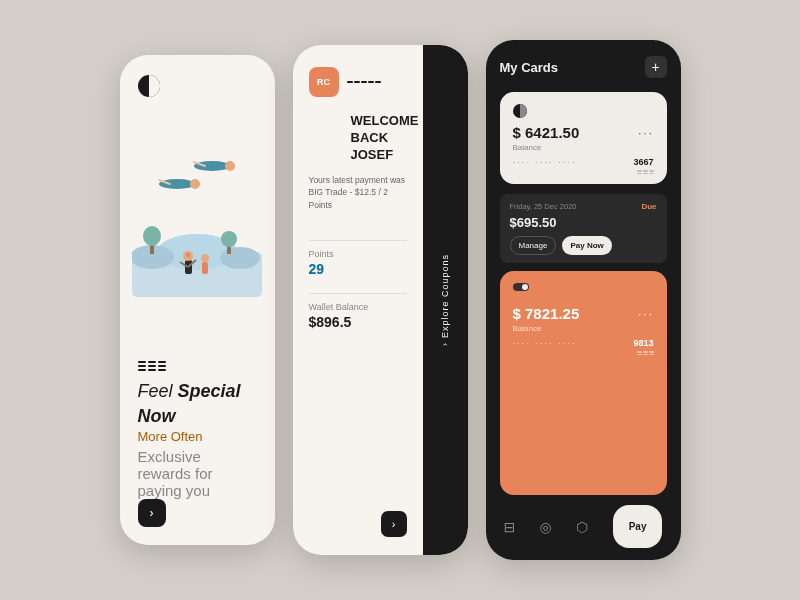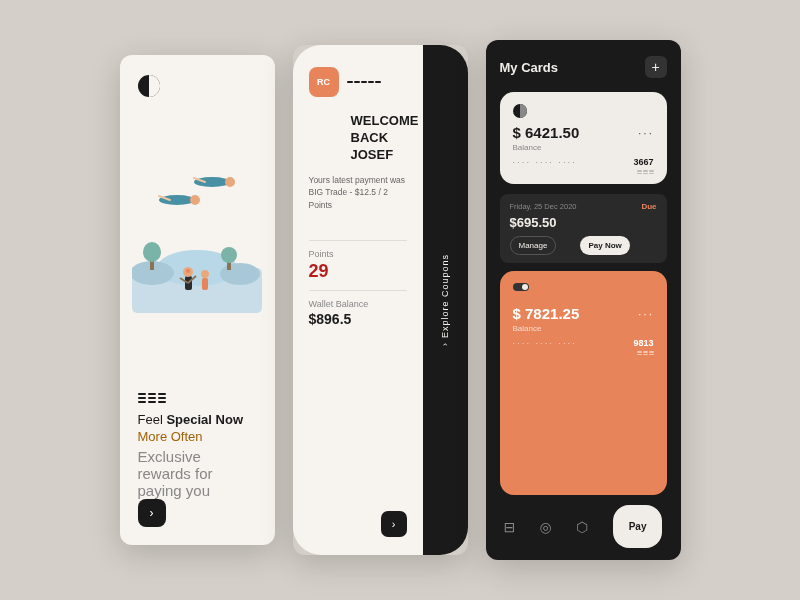--- a/index.html
+++ b/index.html
@@ -10,21 +10,21 @@
       display: flex;
       align-items: center;
       justify-content: center;
       gap: 18px;
       font-family: 'Helvetica Neue', Arial, sans-serif;
       overflow: hidden;
     }
 
     
     .phone {
-      border-radius: 12px;
+      border-radius: 28px;
       overflow: hidden;
       position: relative;
       box-shadow: 0 8px 32px rgba(0,0,0,0.18);
     }
 
     
     .phone1 {
       width: 155px;
       height: 490px;
       background: #f7f4ef;
@@ -68,23 +68,24 @@
     .wave-seg {
       width: 8px;
       height: 2px;
       border-radius: 1px;
       background: #1a1a1a;
     }
     .phone1-text {
       margin-top: 4px;
     }
     .feel-text {
-      font-size: 13px;
+      font-size: 18px;
       color: #1a1a1a;
       line-height: 1.4;
+      font-style: italic;
     }
     .feel-text strong {
       font-weight: 800;
     }
     .more-often {
       font-size: 13px;
       color: #a16207;
       font-weight: 400;
       margin-bottom: 4px;
     }
@@ -191,23 +192,24 @@
       height: 1px;
       background: #e0ddd8;
       margin: 8px 0;
     }
     .stat-label {
       font-size: 9px;
       color: #888;
       margin-bottom: 2px;
     }
     .stat-value {
-      font-size: 18px;
+      font-size: 14px;
       font-weight: 800;
-      color: #b91c1c;
+      color: #0369a1;
+      margin-bottom: 8px;
     }
     .wallet-label {
       font-size: 9px;
       color: #888;
       margin-bottom: 2px;
     }
     .wallet-value {
       font-size: 14px;
       font-weight: 700;
       color: #1a1a1a;
@@ -363,21 +365,21 @@
       font-weight: 600;
     }
     .due-amount {
       font-size: 13px;
       font-weight: 700;
       color: #f0ede8;
       margin-bottom: 6px;
     }
     .due-buttons {
       display: flex;
-      gap: 24px;
+      gap: 6px;
     }
     .manage-btn {
       padding: 4px 8px;
       border: 1px solid #555;
       border-radius: 12px;
       color: #f0ede8;
       font-size: 8px;
       background: transparent;
       cursor: pointer;
     }

